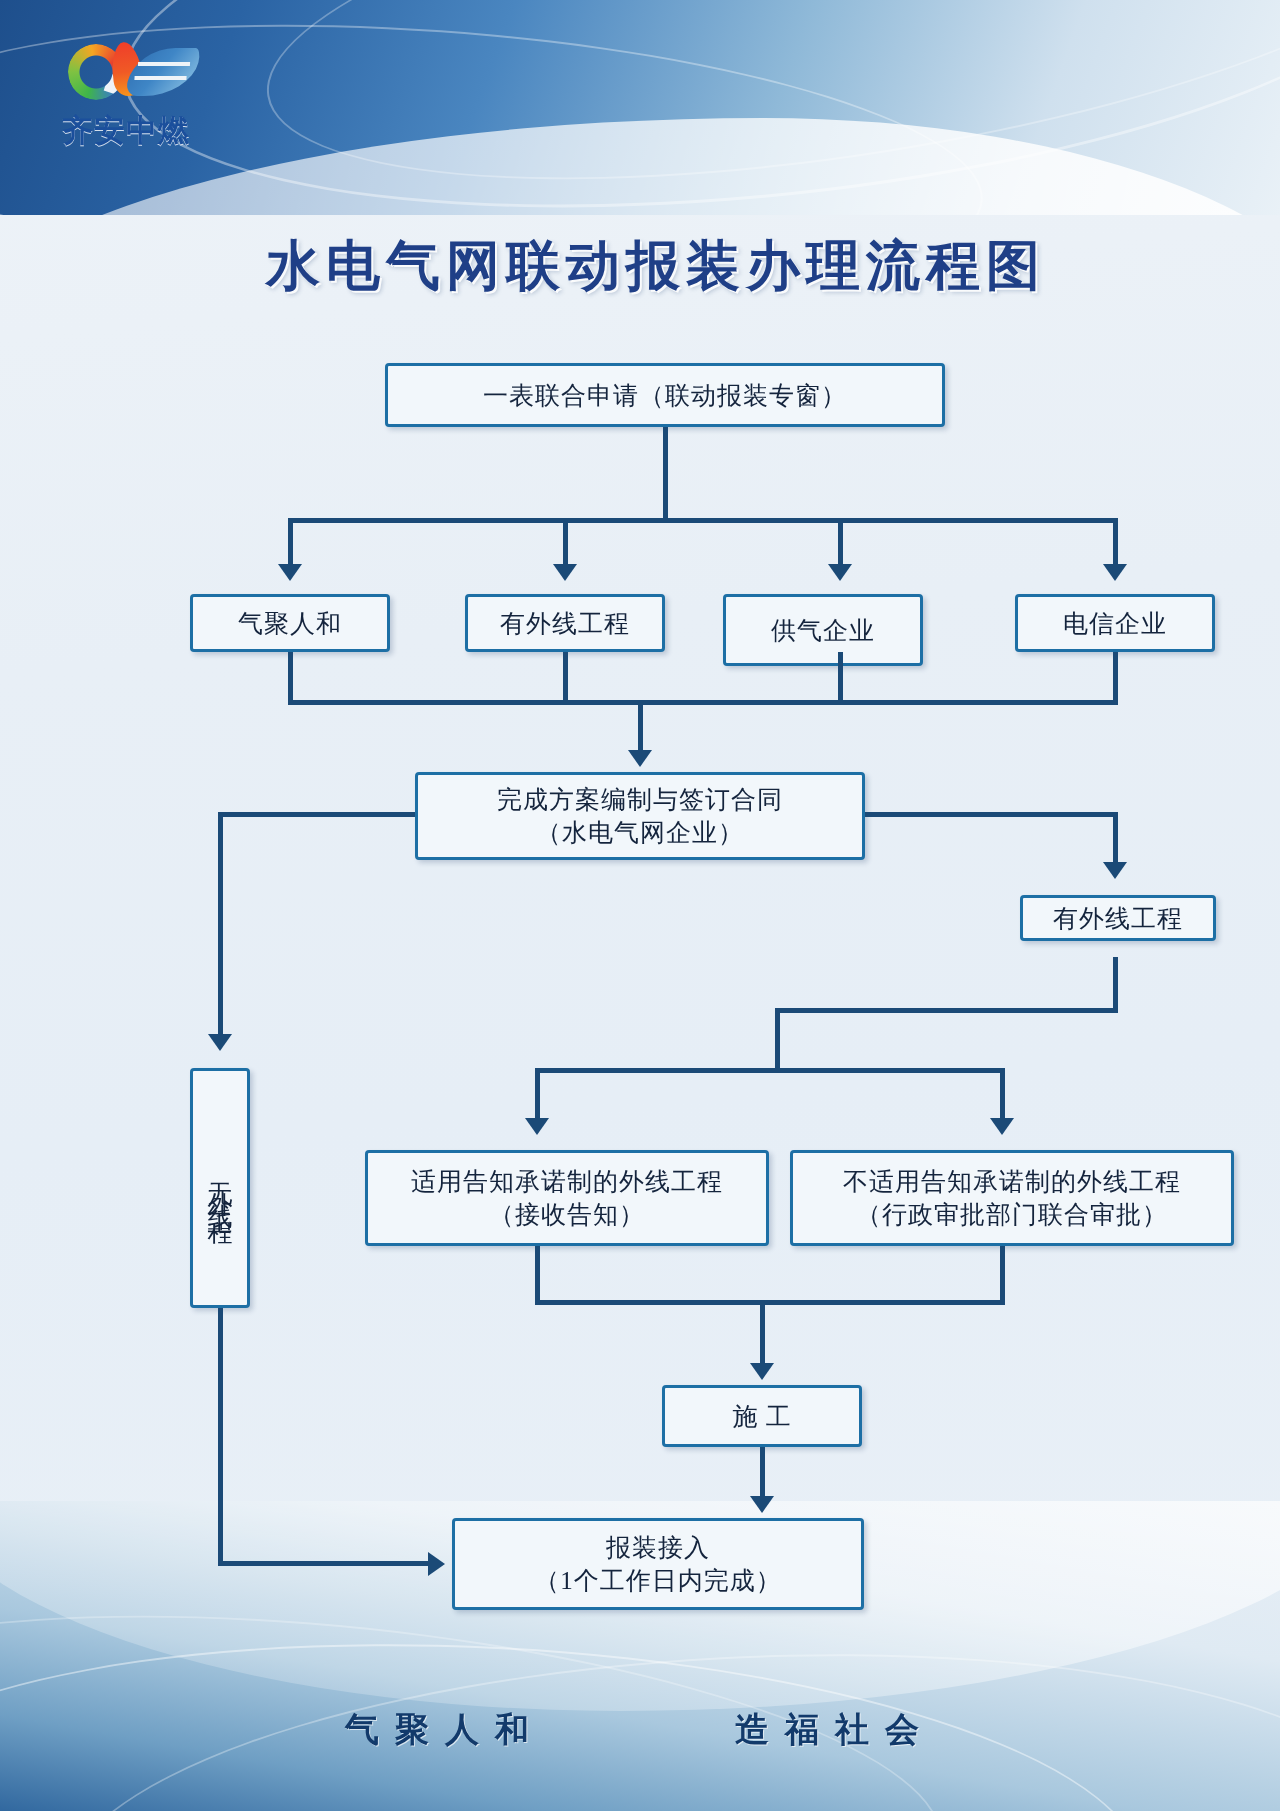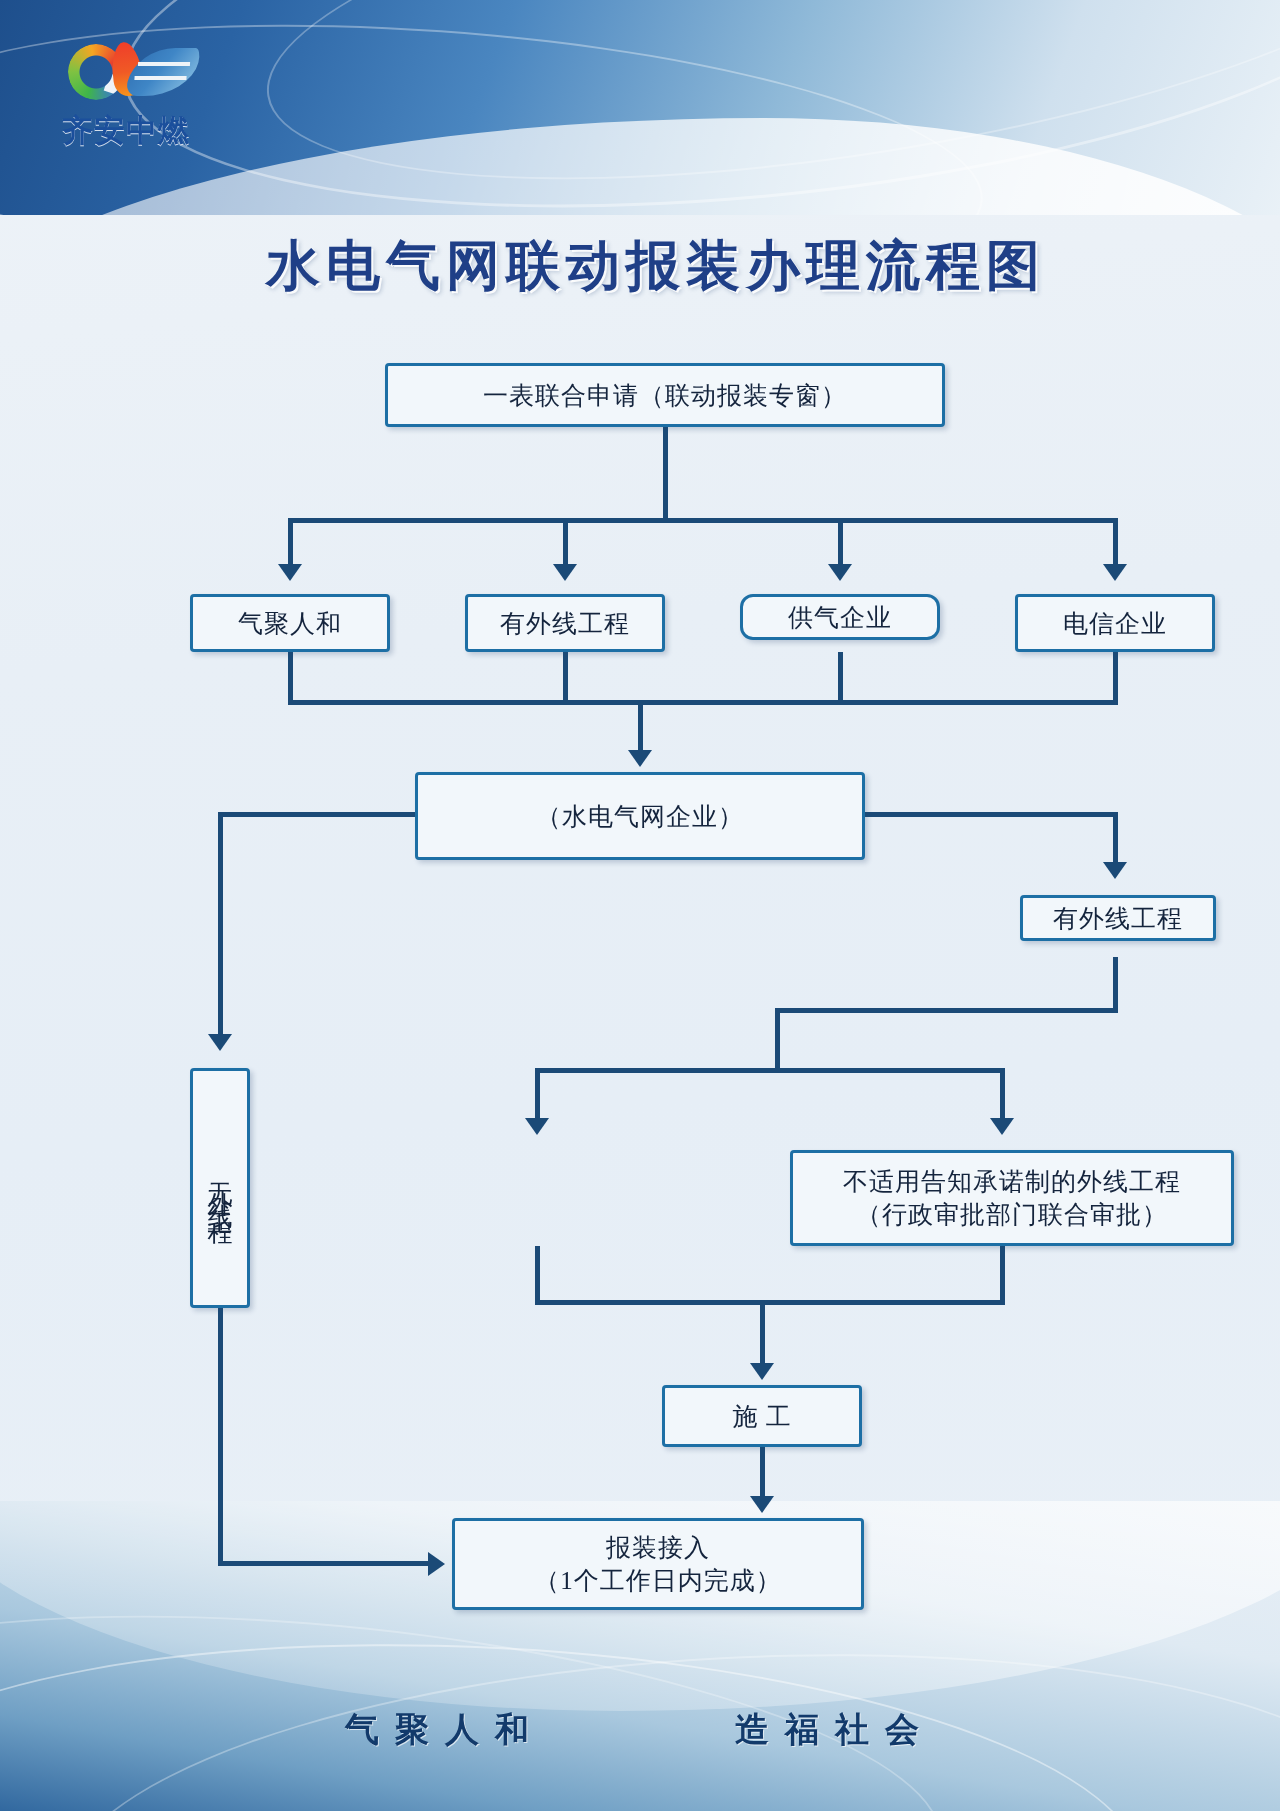--- a/index.html
+++ b/index.html
@@ -192,21 +192,21 @@
     writing-mode: vertical-rl;
     text-orientation: upright;
     letter-spacing: 10px;
     padding: 10px 4px;
   }
 
   
   #n-apply      { left: 385px;  top: 363px;  width: 560px; height: 64px; }
   #n-water      { left: 190px;  top: 594px;  width: 200px; height: 58px; }
   #n-power      { left: 465px;  top: 594px;  width: 200px; height: 58px; }
-  #n-gas        { left: 740px;  top: 594px;  width: 200px; height: 46px; border-radius: 13px; }
+  #n-gas        { left: 723px;  top: 594px;  width: 200px; height: 72px; }
   #n-telecom    { left: 1015px; top: 594px;  width: 200px; height: 58px; }
   #n-plan       { left: 415px;  top: 772px;  width: 450px; height: 88px; }
   #n-has-ext    { left: 1020px; top: 895px;  width: 196px; height: 46px; }
   #n-no-ext     { left: 190px;  top: 1068px; width: 60px;  height: 240px; }
   #n-commit     { left: 365px;  top: 1150px; width: 404px; height: 96px; }
   #n-nocommit   { left: 790px;  top: 1150px; width: 444px; height: 96px; }
   #n-construct  { left: 662px;  top: 1385px; width: 200px; height: 62px; }
   #n-connect    { left: 452px;  top: 1518px; width: 412px; height: 92px; }
 
   
@@ -271,27 +271,34 @@
 
     <div class="node" id="n-apply">一表联合申请（联动报装专窗）</div>
 
     <div class="node" id="n-water">气聚人和</div>
     <div class="node" id="n-power">有外线工程</div>
     <div class="node" id="n-gas">供气企业</div>
     <div class="node" id="n-telecom">电信企业</div>
 
     <div class="node" id="n-plan">
       <div>
+        <span class="l2">完成方案编制与签订合同</span>
         <span class="l2">（水电气网企业）</span>
       </div>
     </div>
 
     <div class="node" id="n-has-ext">有外线工程</div>
     <div class="node vertical" id="n-no-ext">无外线工程</div>
 
+    <div class="node" id="n-commit">
+      <div>
+        <span class="l2">适用告知承诺制的外线工程</span>
+        <span class="l2">（接收告知）</span>
+      </div>
+    </div>
 
     <div class="node" id="n-nocommit">
       <div>
         <span class="l2">不适用告知承诺制的外线工程</span>
         <span class="l2">（行政审批部门联合审批）</span>
       </div>
     </div>
 
     <div class="node" id="n-construct">施  工</div>
 

